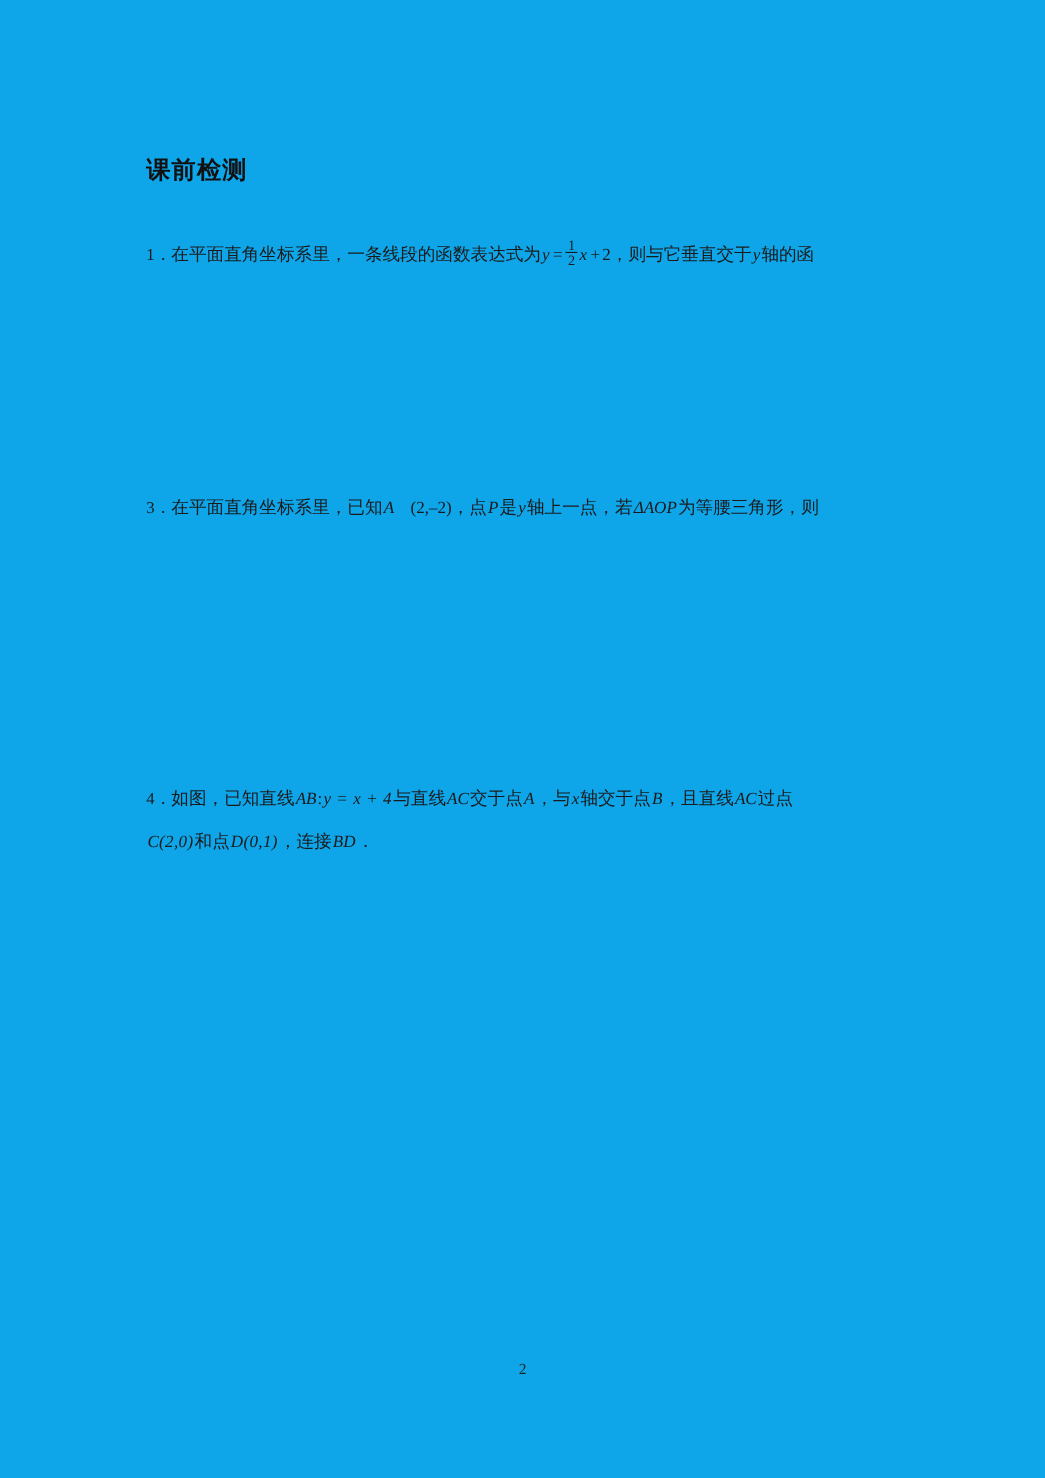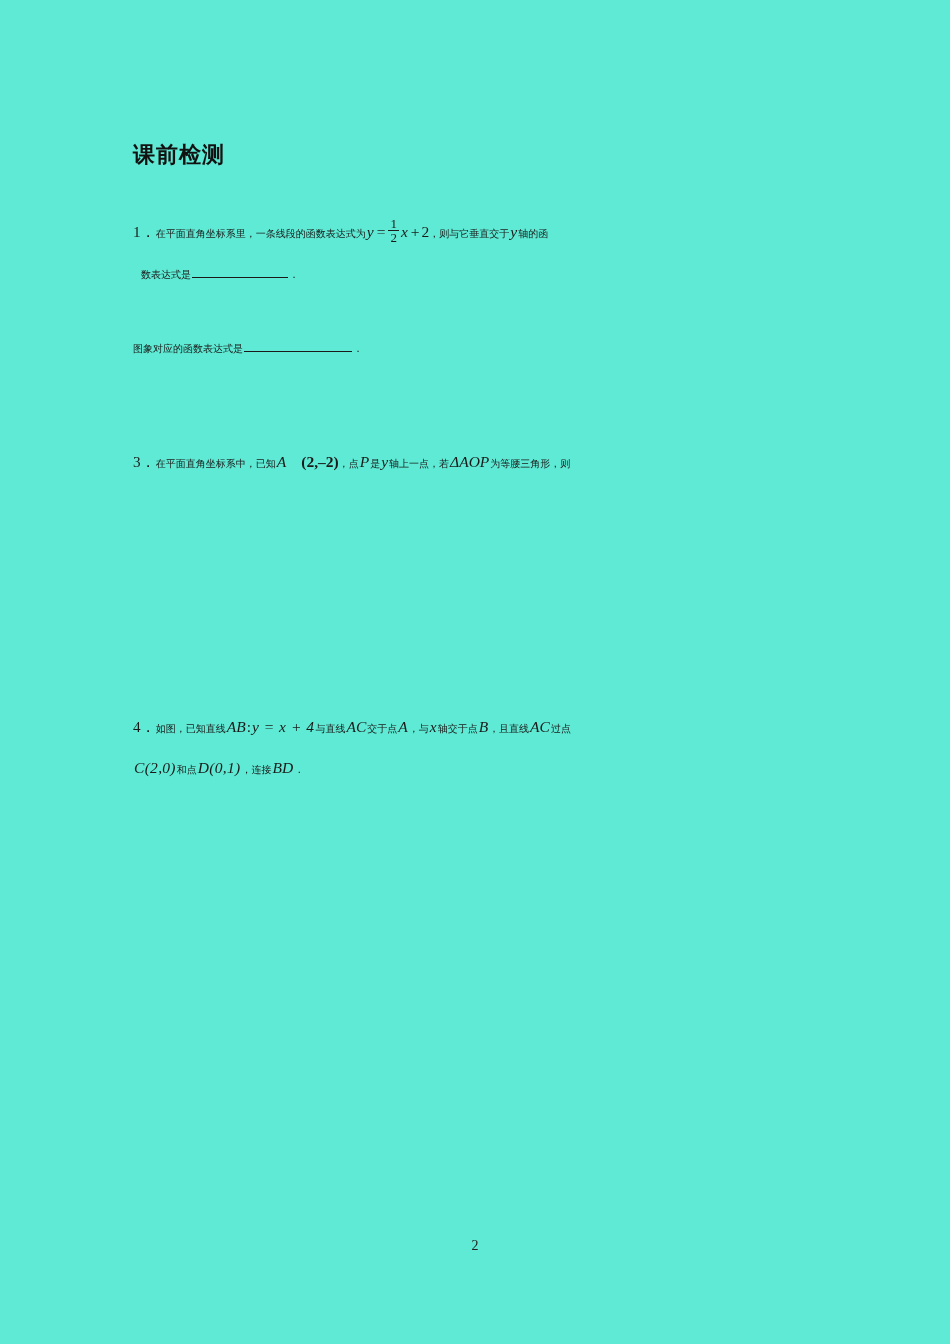--- a/index.html
+++ b/index.html
@@ -11,21 +11,21 @@
     width: 950px;
     height: 1344px;
     position: relative;
     font-family: "Liberation Serif", "DejaVu Serif", serif;
     color: #1a1a1a;
     overflow: hidden;
   }
   .page {
     position: absolute;
     inset: 0;
-    background: #5eead4;
+    background: #0ea5e9;
   }
 
   .content {
     position: absolute;
     left: 133px;
     top: 0;
     width: 690px;
   }
 
   h1.doc-title {
@@ -47,21 +47,21 @@
     font-size: 15.2px;
     line-height: 39px;
     text-align: justify;
   }
   .qline {
     white-space: nowrap;
   }
 
   .cn {
     font-family: Liberation Sans, sans-serif;
-    font-size: 10px;
+    font-size: 16px;
   }
   .mathi {
     font-family: "Liberation Serif", "DejaVu Serif", serif;
     font-style: italic;
     font-size: 15.5px;
     padding: 0 1px;
   }
   .mathr {
     font-family: "Liberation Serif", "DejaVu Serif", serif;
     font-style: normal;
@@ -131,34 +131,28 @@
 <div class="page">
 
   <div class="content">
 
     <h1 class="doc-title">课前检测</h1>
 
     <div class="qblock" style="top:212px;">
       <div class="qline">
         <span class="num-lbl">1．</span><span class="cn">在平面直角坐标系里，一条线段的函数表达式为</span><span class="mathi">y</span><span class="op">=</span><span class="frac"><span class="num">1</span><span class="den">2</span></span><span class="mathi">x</span><span class="op">+</span><span class="mathr">2</span><span class="cn">，则与它垂直交于</span><span class="mathi">y</span><span class="cn">轴的函</span>
       </div>
-      <div class="qline" style="padding-left:8px;">
-        <span class="cn">数表达式是</span><span class="blank b1"></span><span class="cn">．</span>
-      </div>
     </div>
 
     <div class="qblock" style="top:327px;">
-      <div class="qline">
-        <span class="cn">图象对应的函数表达式是</span><span class="blank b2"></span><span class="cn">．</span>
-      </div>
     </div>
 
     <div class="qblock" style="top:442px;">
       <div class="qline">
-        <span class="num-lbl">3．</span><span class="cn">在平面直角坐标系中，已知</span><span class="mathi">A</span><span class="mathr" style="padding-left:14px;font-weight:bold;">(2,–2)</span><span class="cn">，点</span><span class="mathi">P</span><span class="cn">是</span><span class="mathi">y</span><span class="cn">轴上一点，若</span><span class="mathi">ΔAOP</span><span class="cn">为等腰三角形，则</span>
+        <span class="num-lbl">3．</span><span class="cn">在平面直角坐标系里，已知</span><span class="mathi">A</span><span class="mathr" style="padding-left:14px;">(2,–2)</span><span class="cn">，点</span><span class="mathi">P</span><span class="cn">是</span><span class="mathi">y</span><span class="cn">轴上一点，若</span><span class="mathi">ΔAOP</span><span class="cn">为等腰三角形，则</span>
       </div>
     </div>
 
     <div class="qblock" style="top:707px;">
       <div class="qline">
         <span class="num-lbl">4．</span><span class="cn">如图，已知直线</span><span class="mathi">AB</span><span class="mathr">:</span><span class="mathi" style="letter-spacing:0.5px;">y = x + 4</span><span class="cn">与直线</span><span class="mathi">AC</span><span class="cn">交于点</span><span class="mathi">A</span><span class="cn">，与</span><span class="mathi">x</span><span class="cn">轴交于点</span><span class="mathi">B</span><span class="cn">，且直线</span><span class="mathi">AC</span><span class="cn">过点</span>
       </div>
       <div class="qline">
         <span class="mathi" style="letter-spacing:0.3px;margin-top:35px;">C(2,0)</span><span class="cn">和点</span><span class="mathi" style="letter-spacing:0.3px;">D(0,1)</span><span class="cn">，连接</span><span class="mathi">BD</span><span class="cn">．</span>
       </div>

